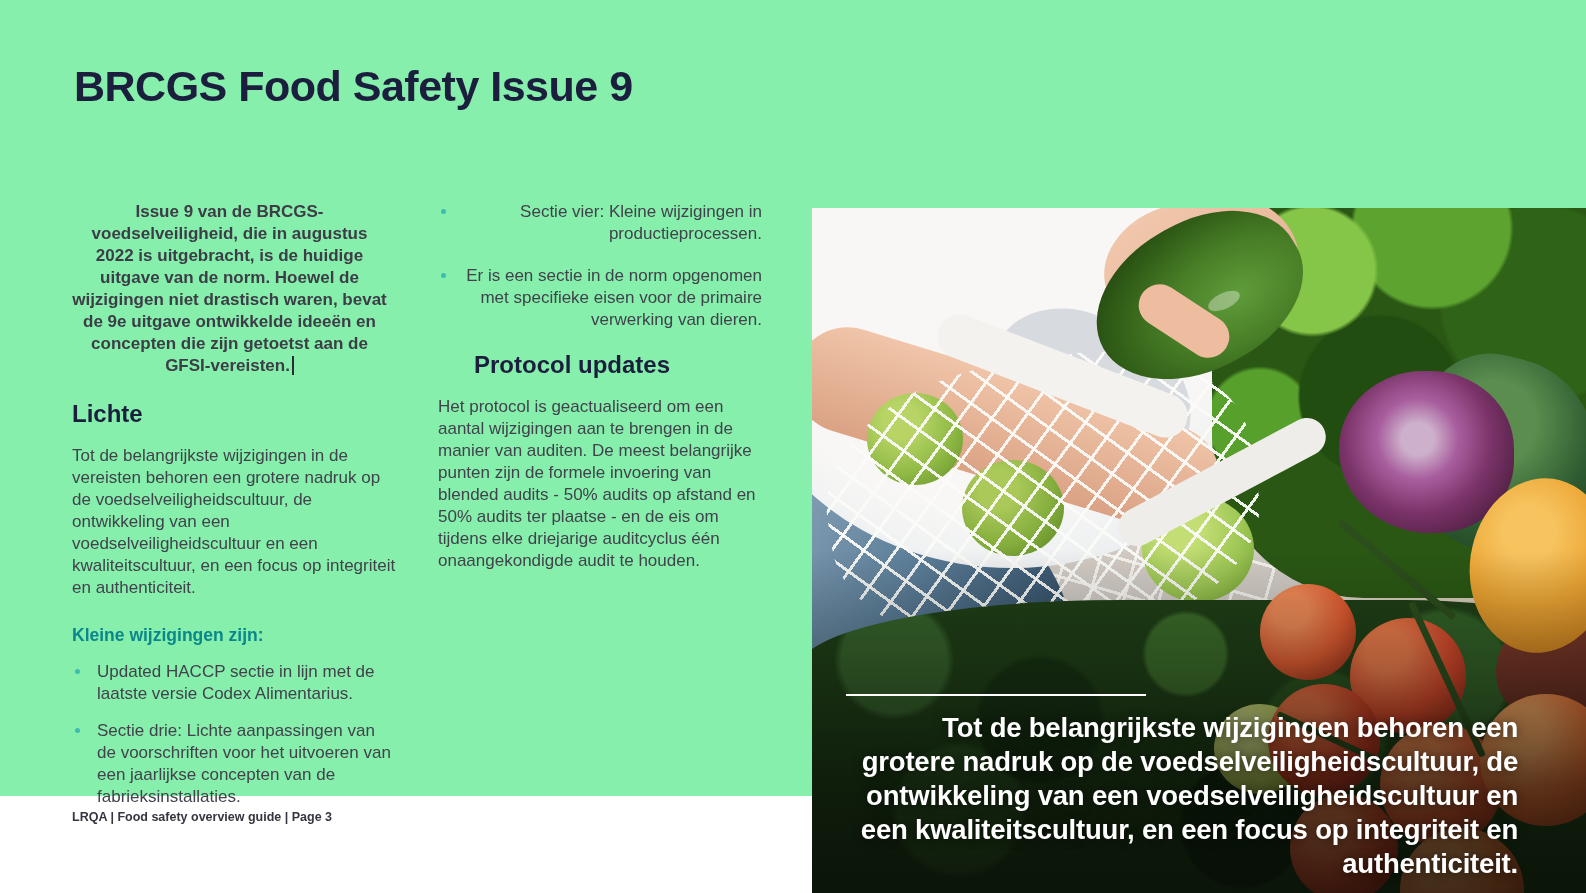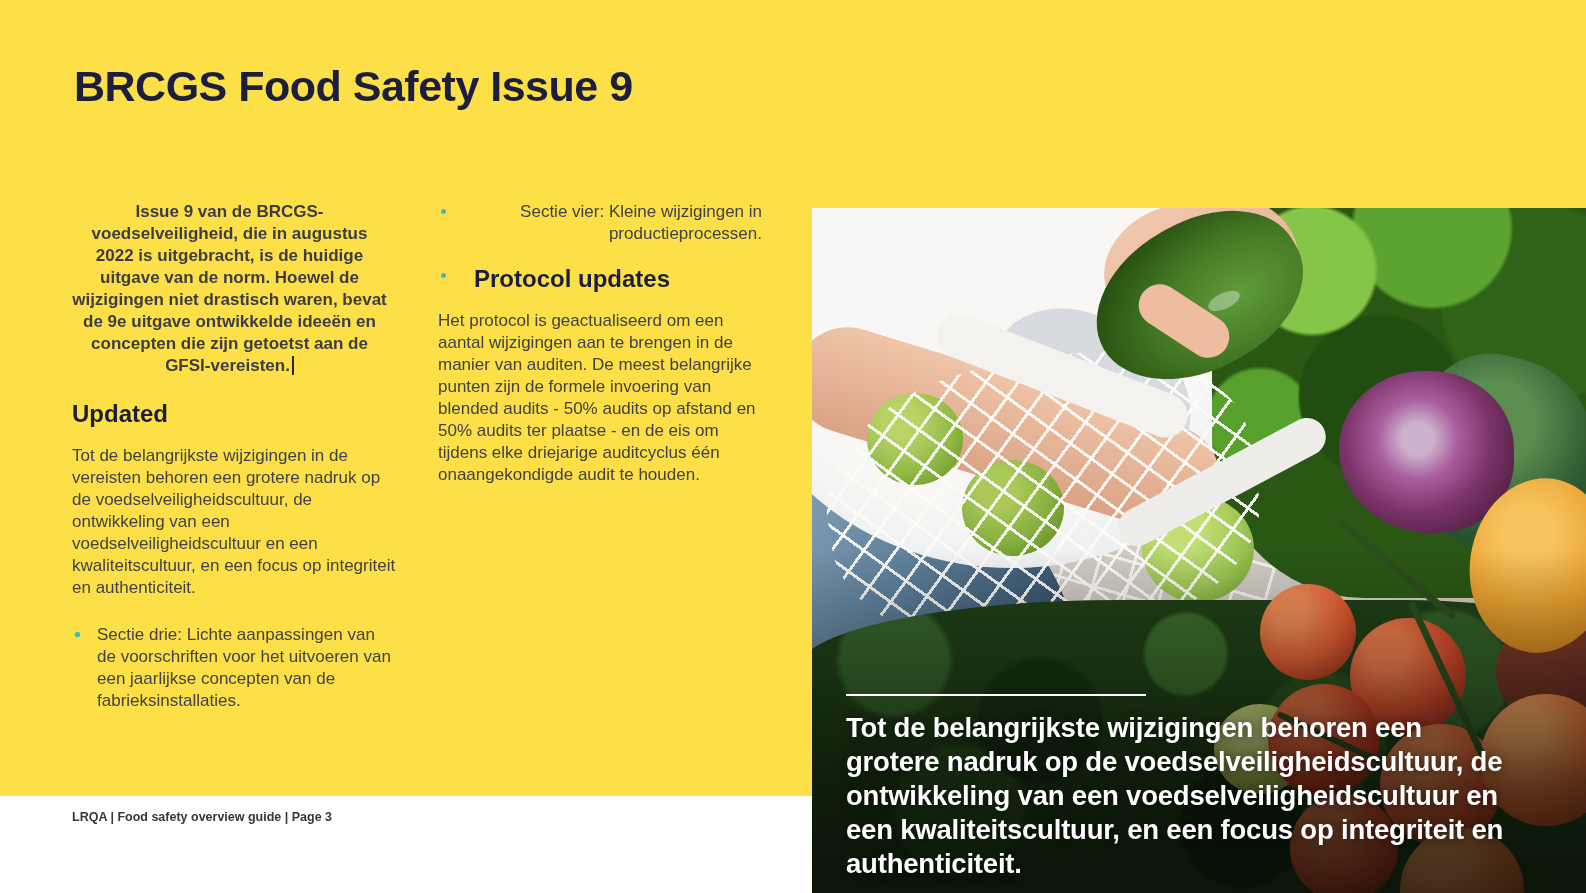--- a/index.html
+++ b/index.html
@@ -3,21 +3,21 @@
 <meta charset="utf-8">
 <title>BRCGS Food Safety Issue 9</title>
 <style>
   * { box-sizing: border-box; }
   html,body { margin:0; padding:0; }
   body {
     width:1586px; height:893px; overflow:hidden; background:#ffffff;
     font-family:"Liberation Sans","DejaVu Sans",sans-serif;
     -webkit-font-smoothing:antialiased;
   }
-  .canvas { position:relative; width:1586px; height:796px; background:#fde047; }
+  .canvas { position:relative; width:1586px; height:796px; background:#86efac; }
 
   
   .page-title {
     position:absolute; left:74px; top:62px; margin:0;
     font-size:43px; font-weight:700; letter-spacing:-0.5px; color:#1b1e3c;
   }
   .pager { position:absolute; top:70px; right:84px; display:flex; align-items:center; gap:42px; }
   .pager button {
     background:none; border:none; padding:4px 2px; cursor:pointer;
     font-family:inherit; font-size:13.5px; font-weight:700; color:#1b1e3c;
@@ -133,44 +133,45 @@
     background:radial-gradient(circle at 35% 30%, #d6e28a 0 18%, #b8ca58 55%, #87992f 100%); }
   .vine { background:#2c4d1c !important; border-radius:4px !important; }
   .v1 { left:90px; top:40px; width:150px; height:7px; transform:rotate(40deg); }
   .v2 { left:130px; top:150px; width:170px; height:7px; transform:rotate(65deg); }
   .v3 { left:40px; top:210px; width:120px; height:6px; transform:rotate(25deg); }
   .ph-grad { left:0; top:0; width:774px; height:685px;
     background:linear-gradient(180deg, rgba(0,0,0,0) 50%, rgba(8,12,8,.30) 68%, rgba(6,9,6,.62) 84%, rgba(4,6,4,.74) 100%); }
   .photo-caption { position:absolute; left:34px; top:486px; width:712px; color:#ffffff; }
   .caption-rule { position:relative !important; width:300px; height:2px; background:#ffffff; margin:0 0 15px 0; }
   .caption-text { margin:0; width:672px; font-size:27.5px; line-height:34px; font-weight:700;
-    letter-spacing:-0.2px; text-shadow:0 1px 10px rgba(0,0,0,.5); }
+    letter-spacing:-0.2px; text-shadow:0 1px 10px rgba(0,0,0,.5);text-align:right; }
 </style>
 </head>
 <body>
 
 <div class="canvas">
 
   <h1 class="page-title">BRCGS Food Safety Issue 9</h1>
 
 
   <section class="col col-left">
     <p class="intro"><span>Issue 9 van de BRCGS-voedselveiligheid, die in augustus 2022 is uitgebracht, is de huidige uitgave van de norm. Hoewel de wijzigingen niet drastisch waren, bevat de 9e uitgave ontwikkelde ideeën en concepten die zijn getoetst aan de GFSI-vereisten.</span><span class="caret"></span></p>
-    <h2 class="sec">Updated</h2>
+    <h2 class="sec">Lichte</h2>
     <p class="body">Tot de belangrijkste wijzigingen in de vereisten behoren een grotere nadruk op de voedselveiligheidscultuur, de ontwikkeling van een voedselveiligheidscultuur en een kwaliteitscultuur, en een focus op integriteit en authenticiteit.</p>
+    <h3 class="teal">Kleine wijzigingen zijn:</h3>
     <ul class="blist">
-      <li><span class="dot"></span></li>
+      <li><span class="dot"></span><span>Updated HACCP sectie in lijn met de laatste versie Codex Alimentarius.</span></li>
       <li><span class="dot"></span><span>Sectie drie: Lichte aanpassingen van de voorschriften voor het uitvoeren van een jaarlijkse concepten van de fabrieksinstallaties.</span></li>
     </ul>
   </section>
 
   <section class="col col-mid">
     <ul class="blist">
       <li><span class="dot"></span><span>Sectie vier: Kleine wijzigingen in productieprocessen.</span></li>
-      <li><span class="dot"></span></li>
+      <li><span class="dot"></span><span>Er is een sectie in de norm opgenomen met specifieke eisen voor de primaire verwerking van dieren.</span></li>
     </ul>
     <h2 class="sec">Protocol updates</h2>
     <p class="body">Het protocol is geactualiseerd om een aantal wijzigingen aan te brengen in de manier van auditen. De meest belangrijke punten zijn de formele invoering van blended audits - 50% audits op afstand en 50% audits ter plaatse - en de eis om tijdens elke driejarige auditcyclus één onaangekondigde audit te houden.</p>
   </section>
 
   <div class="page-footer">LRQA | Food safety overview guide | Page 3</div>
 
   <figure class="photo" style="margin:0;">
     <div class="ph-tile"></div>
     <div class="ph-denim"></div>

